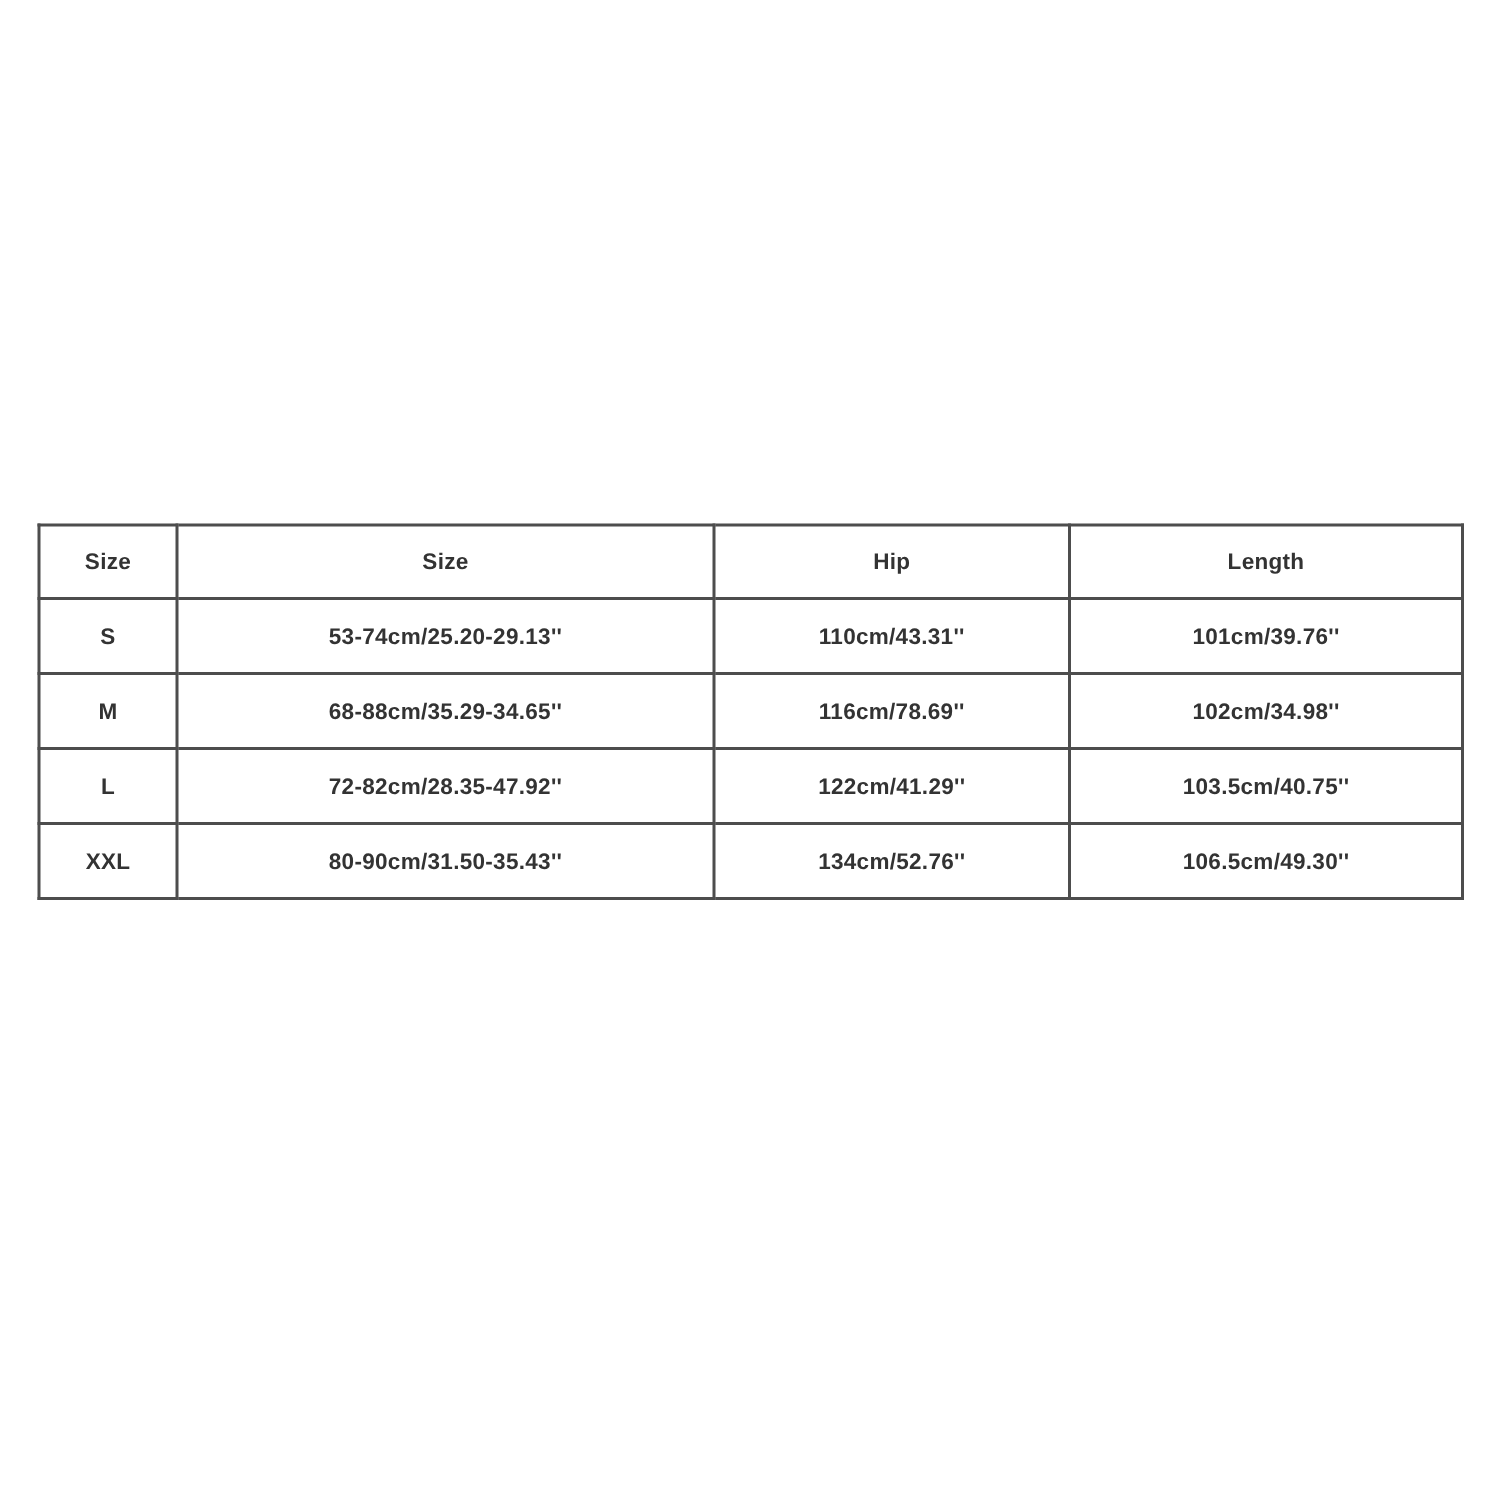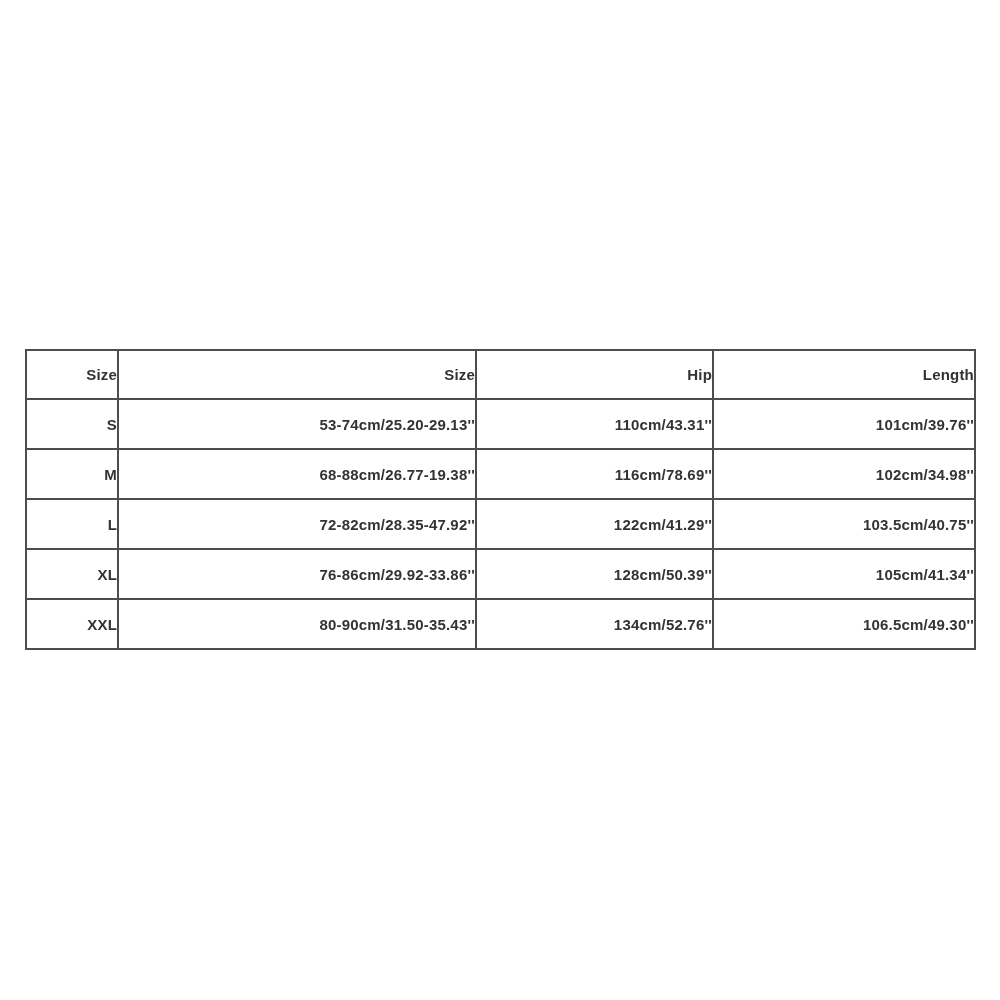--- a/index.html
+++ b/index.html
@@ -23,21 +23,21 @@
     position: absolute;
     left: 25px;
     top: 349px;
     width: 949px;
     border-collapse: collapse;
     table-layout: fixed;
   }
   .size-table th,
   .size-table td {
     border: 2px solid #4d4d4d;
-    text-align: right;
+    text-align: center;
     vertical-align: middle;
     font-weight: bold;
     font-size: 15px;
     letter-spacing: 0.2px;
     color: #333333;
     padding: 0;
     background: #ffffff;
     white-space: nowrap;
     overflow: hidden;
   }
@@ -69,35 +69,29 @@
     </thead>
     <tbody>
       <tr>
         <td>S</td>
         <td>53-74cm/25.20-29.13''</td>
         <td>110cm/43.31''</td>
         <td>101cm/39.76''</td>
       </tr>
       <tr>
         <td>M</td>
-        <td>68-88cm/26.77-19.38''</td>
+        <td>68-88cm/35.29-34.65''</td>
         <td>116cm/78.69''</td>
         <td>102cm/34.98''</td>
       </tr>
       <tr>
         <td>L</td>
         <td>72-82cm/28.35-47.92''</td>
         <td>122cm/41.29''</td>
         <td>103.5cm/40.75''</td>
-      </tr>
-      <tr>
-        <td>XL</td>
-        <td>76-86cm/29.92-33.86''</td>
-        <td>128cm/50.39''</td>
-        <td>105cm/41.34''</td>
       </tr>
       <tr>
         <td>XXL</td>
         <td>80-90cm/31.50-35.43''</td>
         <td>134cm/52.76''</td>
         <td>106.5cm/49.30''</td>
       </tr>
     </tbody>
   </table>
 </div>

